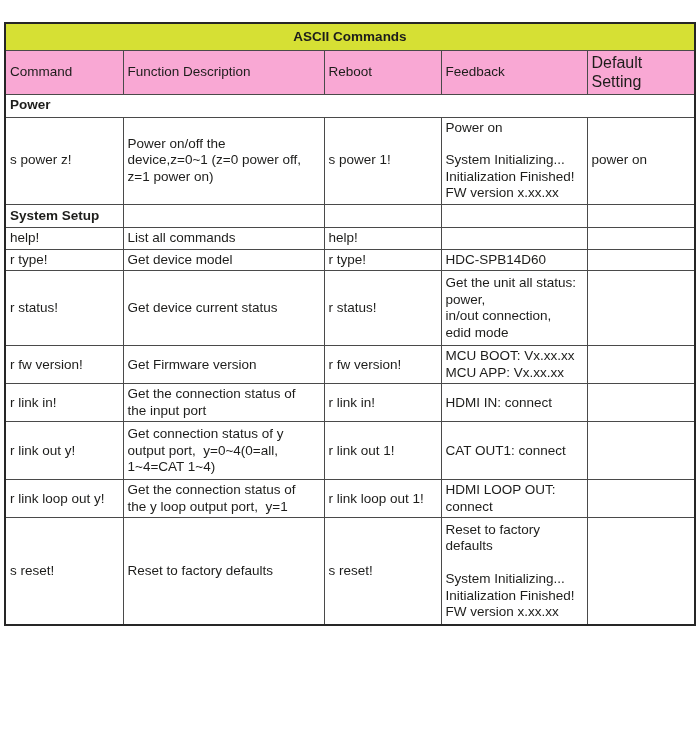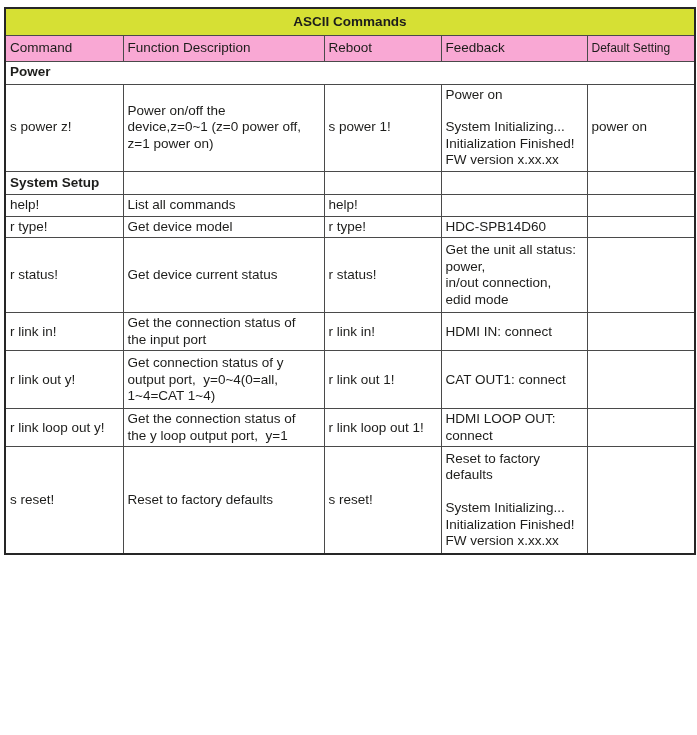--- a/index.html
+++ b/index.html
@@ -6,21 +6,21 @@
     margin: 0;
     padding: 0;
     background: #ffffff;
     font-family: "Liberation Sans", "DejaVu Sans", sans-serif;
     color: #1d1d1b;
   }
   .page {
     width: 697px;
     height: 735px;
     box-sizing: border-box;
-    padding: 7px 3px 4px 4px;
+    padding: 22px 3px 4px 4px;
     background: #ffffff;
     overflow: hidden;
   }
   table.cmd-table {
     width: 690px;
     border-collapse: collapse;
     table-layout: fixed;
     border: 2px solid #262626;
   }
   table.cmd-table td {
@@ -41,21 +41,21 @@
     border-bottom: 2px solid #262626;
   }
   td.col-header {
     background: #f9a8d4;
     font-weight: normal;
     font-size: 14px;
     border-top: 2px solid #262626;
     border-bottom: 2px solid #262626;
   }
   td.col-header.small-header {
-    font-size: 12px;
+    font-size: 16px;
     margin-top: 16px;
   }
   td.section-cell {
     font-weight: bold;
     font-size: 14px;
   }
   td.small-text {
     font-size: 11px;
   }
   td.top-align {
@@ -138,20 +138,28 @@
       <td>r status!</td>
       <td>Get device current status</td>
       <td>r status!</td>
       <td>Get the unit all status:
 power,
 in/out connection,
 edid mode</td>
       <td></td>
     </tr>
 
+    <tr style="height:38px">
+      <td>r fw version!</td>
+      <td>Get Firmware version</td>
+      <td>r fw version!</td>
+      <td>MCU BOOT: Vx.xx.xx
+MCU APP: Vx.xx.xx</td>
+      <td></td>
+    </tr>
 
     <tr style="height:38px">
       <td>r link in!</td>
       <td>Get the connection status of
 the input port</td>
       <td>r link in!</td>
       <td>HDMI IN: connect</td>
       <td></td>
     </tr>
 

